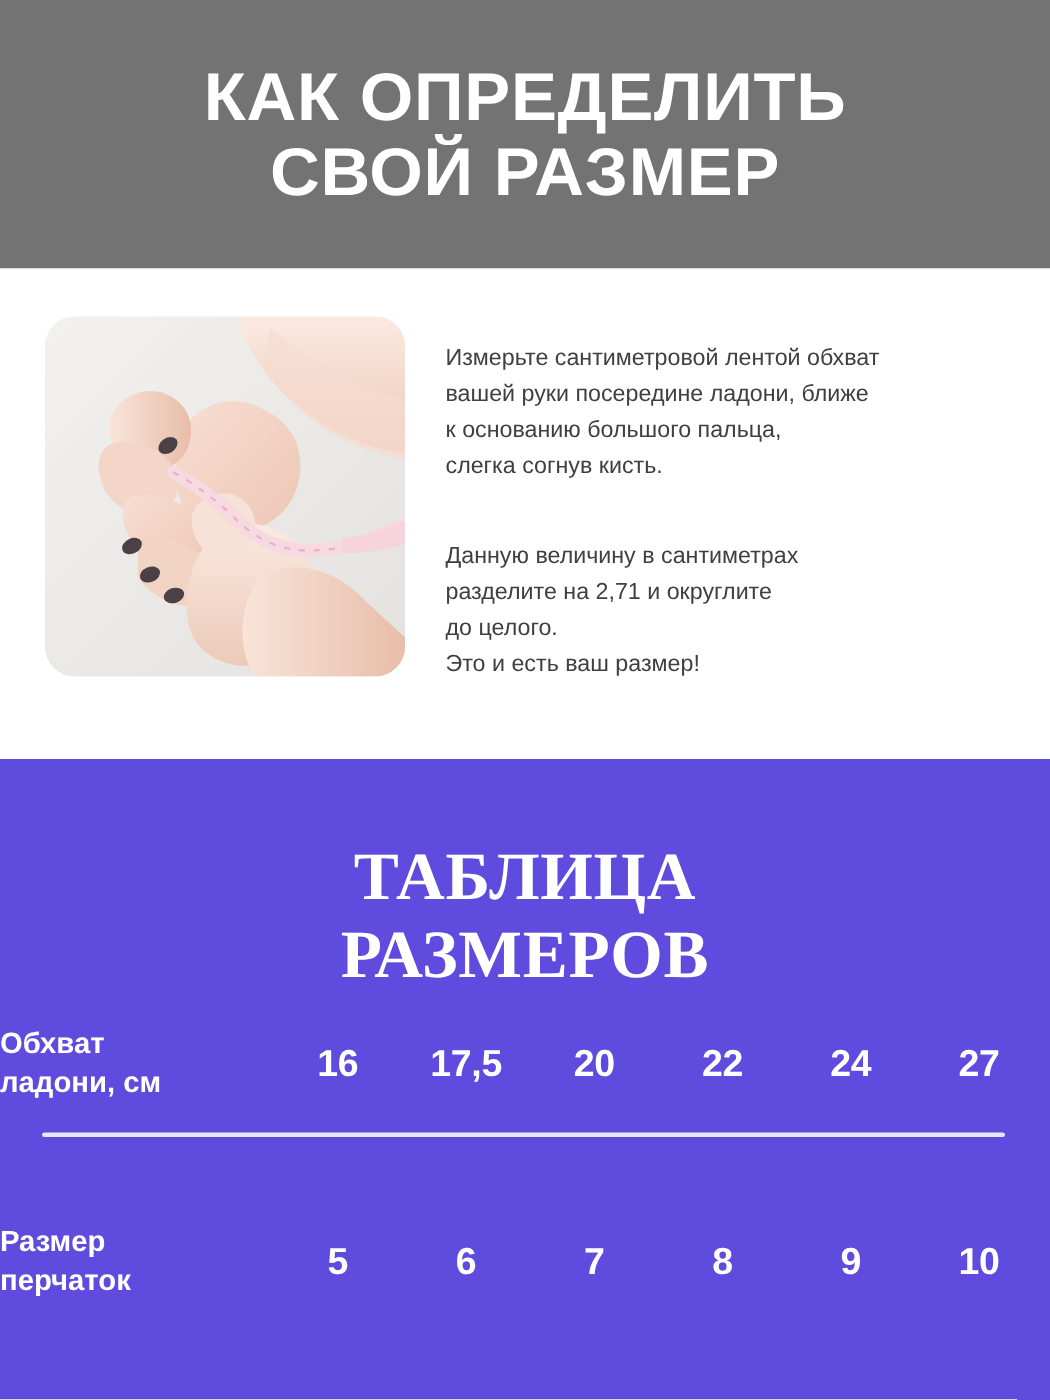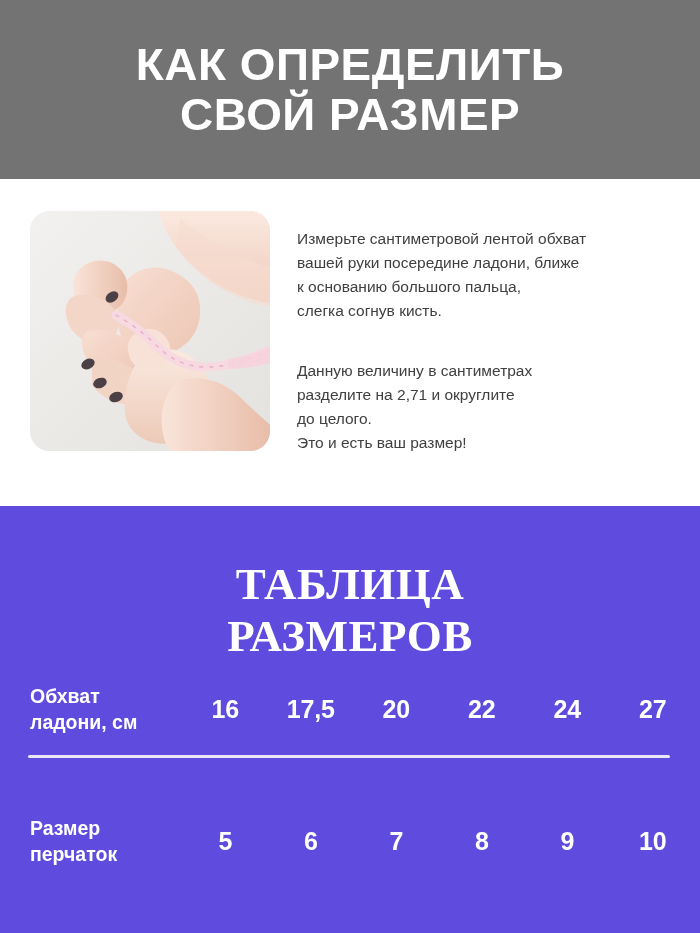--- a/index.html
+++ b/index.html
@@ -130,21 +130,20 @@
 
   .table-row {
     position: relative;
     display: flex;
     align-items: center;
     height: 96px;
   }
 
   .row-label {
     flex: 0 0 200px;
-    padding-left: 30px;
     box-sizing: border-box;
     color: #ffffff;
     font-family: "Liberation Sans", sans-serif;
     font-weight: bold;
     font-size: 19.5px;
     line-height: 26px;
     white-space: pre-line;
   }
 
   .row-values {

